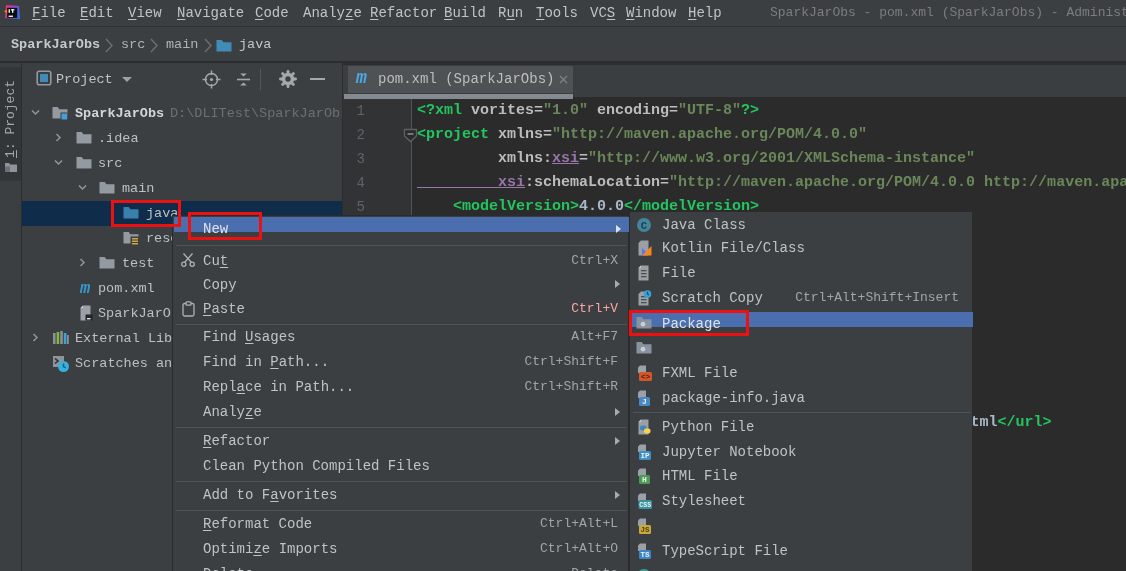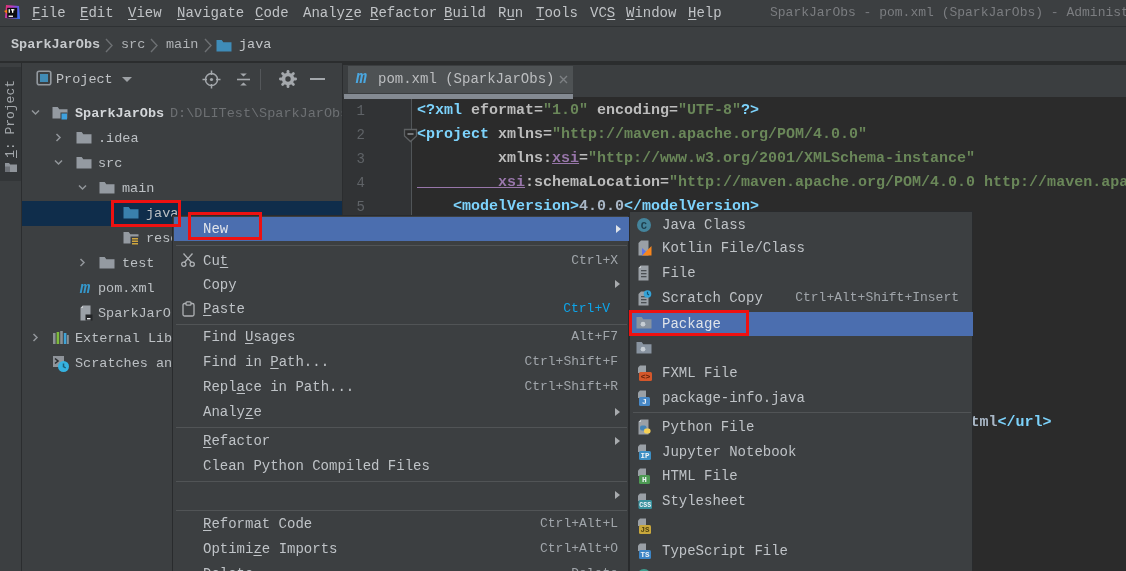--- a/index.html
+++ b/index.html
@@ -24,24 +24,24 @@
   #panel .row b { color:#d3d6d9; }
   .ticon { position:absolute; }
   
   #tabbar { left:343px; top:63px; width:783px; height:34px; background:#3b3e40; border-top:2px solid #2b2d2e; }
   #tab { left:348px; top:66px; width:225px; height:27px; background:#4e5254; }
   #tabline { left:344px; top:93.5px; width:229px; height:5.5px; background:#848a92; z-index:3; }
   #editor { left:343px; top:97px; width:783px; height:474px; background:#2b2b2b; }
   #gutter { left:343px; top:97px; width:69px; height:474px; background:#313335; border-right:1px solid #515558; }
   .lnum { position:absolute; width:20px; text-align:right; font-size:14px; color:#5f6367; line-height:24px; }
   .code { position:absolute; left:417px; font-size:15px; font-weight:bold; line-height:24px; white-space:pre; color:#a9b7c6; }
-  .tg { color:#7dd3fc; } .at { color:#bcbcbc; } .st { color:#6a8759; } .ns { color:#9876aa;text-decoration:underline; }
+  .tg { color:#22c55e; } .at { color:#bcbcbc; } .st { color:#6a8759; } .ns { color:#9876aa;text-decoration:underline; }
   
   .menu { background:#3c3f41; border:1px solid #292b2d; }
-  .mrow { position:absolute; height:24px; line-height:24px; font-size:14px; color:#bfc3c7; white-space:pre; }
+  .mrow { position:absolute; height:15px; line-height:24px; font-size:14px; color:#bfc3c7; white-space:pre; }
   .msep { position:absolute; height:1px; background:#515456; }
   .sel { background:#4b6eaf; color:#dfe3e9; }
   .micon { position:absolute; top:4px; }
   
   .redbox { position:absolute; border:3px solid #ee1111; z-index:40; }
 </style>
 </head>
 <body>
 
   <div class="abs" id="menubar">
@@ -247,21 +247,21 @@
     <div class="lnum" style="left:2px;top:26px">2</div>
     <div class="lnum" style="left:2px;top:50px">3</div>
     <div class="lnum" style="left:2px;top:74px">4</div>
     <div class="lnum" style="left:2px;top:98px">5</div>
   </div>
   <svg class="abs" style="left:403px;top:128px;z-index:2" width="15" height="15" viewBox="0 0 15 15">
     <path d="M1.5 1.5 H13.5 V8 L7.5 13.5 L1.5 8 z" fill="#2b2b2b" stroke="#5e6163" stroke-width="1.3"></path>
     <path d="M4.5 6 H10.5" stroke="#9ca0a3" stroke-width="1.3"></path>
   </svg>
   <div class="abs" id="codeLines" style="left:0;top:0;width:1126px;height:571px;overflow:hidden">
-    <div class="code" style="top:99px"><span class="tg">&lt;?xml </span><span class="at">eformat=</span><span class="st">"1.0"</span><span class="at"> encoding=</span><span class="st">"UTF-8"</span><span class="tg">?&gt;</span></div>
+    <div class="code" style="top:99px"><span class="tg">&lt;?xml </span><span class="at">vorites=</span><span class="st">"1.0"</span><span class="at"> encoding=</span><span class="st">"UTF-8"</span><span class="tg">?&gt;</span></div>
     <div class="code" style="top:123px"><span class="tg">&lt;project </span><span class="at">xmlns=</span><span class="st">"http://maven.apache.org/POM/4.0.0"</span></div>
     <div class="code" style="top:147px"><span class="at">         xmlns:</span><span class="ns">xsi</span><span class="at">=</span><span class="st">"http://www.w3.org/2001/XMLSchema-instance"</span></div>
     <div class="code" style="top:171px"><span class="ns">         xsi</span><span class="at">:schemaLocation=</span><span class="st">"http://maven.apache.org/POM/4.0.0 http://maven.apache.org"</span></div>
     <div class="code" style="top:195px"><span class="tg">    &lt;modelVersion&gt;</span>4.0.0<span class="tg">&lt;/modelVersion&gt;</span></div>
   </div>
 
   <div class="abs menu" id="cmenu" style="left:172px;top:215px;width:457px;height:356px;z-index:20;border-bottom:none">
     <div class="mrow sel" style="left:1px;top:1px;width:455px;padding-left:29px">New<span class="arr" style="position:absolute;right:8px;top:7.5px;width:0;height:0;border-top:4.5px solid transparent;border-bottom:4.5px solid transparent;border-left:5.5px solid #dfe3e9"></span></div>
     <div class="msep" style="left:3px;top:28.5px;width:451px"></div>
     <svg class="micon" style="left:7px;top:36px" width="16" height="16" viewBox="0 0 16 16">
@@ -274,35 +274,36 @@
     </svg>
     <div class="mrow" style="left:30px;top:32.5px">Cu<u>t</u></div>
     <div class="sc mrow" style="right:10px;top:32.5px;font-size:13px;color:#a0a5aa">Ctrl+X</div>
     <div class="mrow" style="left:30px;top:56.5px">Copy</div>
     <span class="arr" style="position:absolute;right:8px;top:64px;width:0;height:0;border-top:4.5px solid transparent;border-bottom:4.5px solid transparent;border-left:5.5px solid #a8abae"></span>
     <svg class="micon" style="left:8px;top:85px" width="15" height="16" viewBox="0 0 15 16">
       <rect x="2" y="2.5" width="11" height="12.5" rx="1.5" fill="none" stroke="#aeb1b4" stroke-width="1.3"></rect>
       <rect x="5" y="0.8" width="5" height="3.4" rx="1" fill="#3c3f41" stroke="#aeb1b4" stroke-width="1.3"></rect>
     </svg>
     <div class="mrow" style="left:30px;top:81px"><u>P</u>aste</div>
-    <div class="sc mrow" style="right:18px;top:81px;font-size:13px;color:#0ea5e9">Ctrl+V</div>
+    <div class="sc mrow" style="right:10px;top:81px;font-size:13px;color:#fca5a5">Ctrl+V</div>
     <div class="msep" style="left:3px;top:107.5px;width:451px"></div>
     <div class="mrow" style="left:30px;top:109px">Find <u>U</u>sages</div>
     <div class="sc mrow" style="right:10px;top:109px;font-size:13px;color:#a0a5aa">Alt+F7</div>
     <div class="mrow" style="left:30px;top:134px">Find in <u>P</u>ath...</div>
     <div class="sc mrow" style="right:10px;top:134px;font-size:13px;color:#a0a5aa">Ctrl+Shift+F</div>
     <div class="mrow" style="left:30px;top:159px">Repl<u>a</u>ce in Path...</div>
     <div class="sc mrow" style="right:10px;top:159px;font-size:13px;color:#a0a5aa">Ctrl+Shift+R</div>
     <div class="mrow" style="left:30px;top:184px">Analy<u>z</u>e</div>
     <span class="arr" style="position:absolute;right:8px;top:191.5px;width:0;height:0;border-top:4.5px solid transparent;border-bottom:4.5px solid transparent;border-left:5.5px solid #a8abae"></span>
     <div class="msep" style="left:3px;top:211px;width:451px"></div>
     <div class="mrow" style="left:30px;top:213.4px"><u>R</u>efactor</div>
     <span class="arr" style="position:absolute;right:8px;top:221px;width:0;height:0;border-top:4.5px solid transparent;border-bottom:4.5px solid transparent;border-left:5.5px solid #a8abae"></span>
     <div class="mrow" style="left:30px;top:238.4px">Clean Python Compiled Files</div>
     <div class="msep" style="left:3px;top:265px;width:451px"></div>
+    <div class="mrow" style="left:30px;top:267.3px">Add to F<u>a</u>vorites</div>
     <span class="arr" style="position:absolute;right:8px;top:274.8px;width:0;height:0;border-top:4.5px solid transparent;border-bottom:4.5px solid transparent;border-left:5.5px solid #a8abae"></span>
     <div class="msep" style="left:3px;top:293.8px;width:451px"></div>
     <div class="mrow" style="left:30px;top:296.2px"><u>R</u>eformat Code</div>
     <div class="sc mrow" style="right:10px;top:296.2px;font-size:13px;color:#a0a5aa">Ctrl+Alt+L</div>
     <div class="mrow" style="left:30px;top:321.2px">Optimi<u>z</u>e Imports</div>
     <div class="sc mrow" style="right:10px;top:321.2px;font-size:13px;color:#a0a5aa">Ctrl+Alt+O</div>
     <div class="mrow" style="left:30px;top:346px"><u>D</u>elete...</div>
     <div class="sc mrow" style="right:10px;top:346px;font-size:13px;color:#a0a5aa">Delete</div>
   </div>
 

